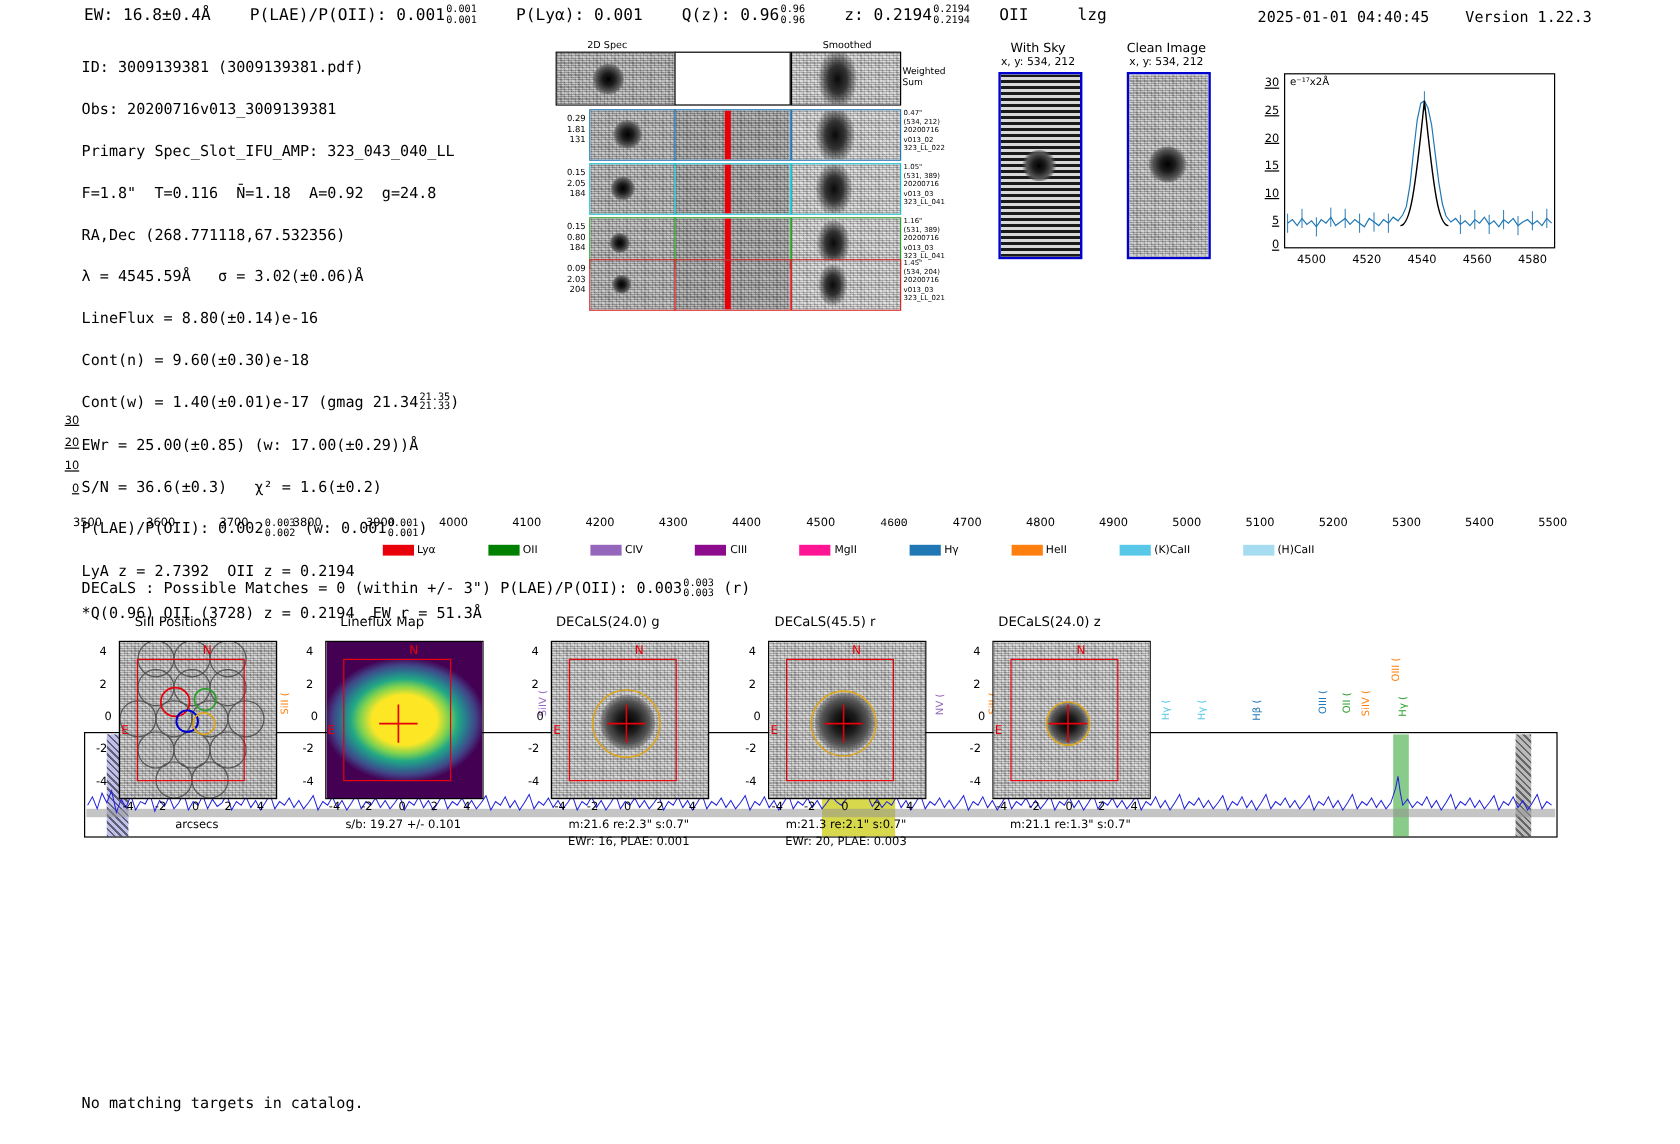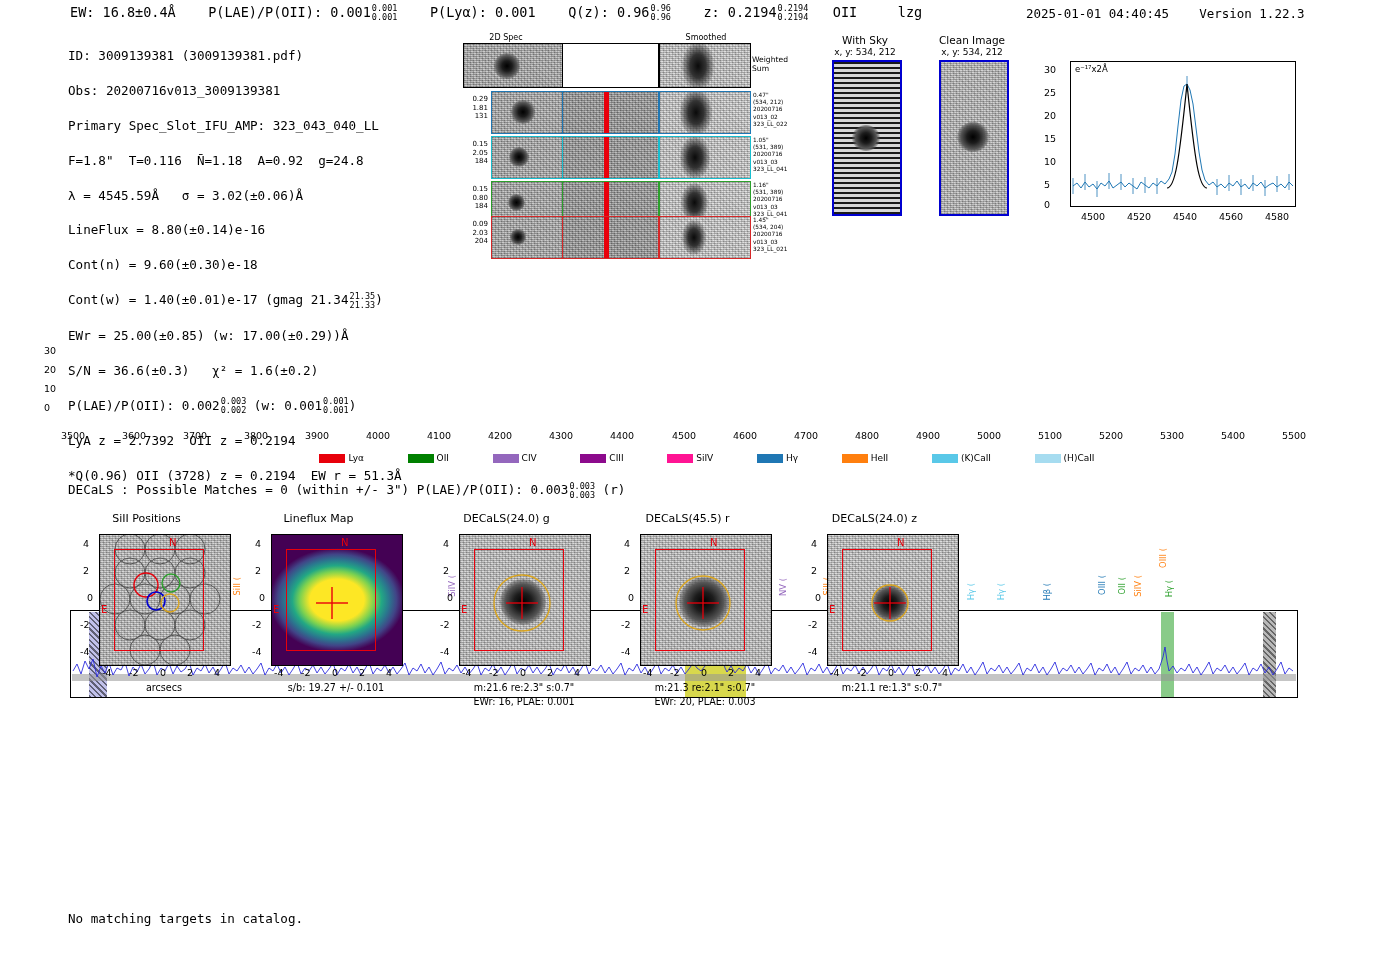--- a/index.html
+++ b/index.html
@@ -20,21 +20,21 @@
   .sans { font-family: "DejaVu Sans", sans-serif; }
 
   
   #header-line {
     left: 70px; top: 4px;
     font-size: 13.5px;
     white-space: nowrap;
     letter-spacing: 0px;
   }
   #version-line {
-    left: 1026px; top: 6px;
+    left: 1048px; top: 6px;
     font-size: 12.5px;
     white-space: nowrap;
   }
   .frac {
     display: inline-block;
     vertical-align: middle;
     font-size: 8.5px;
     line-height: 1.05;
     text-align: left;
     margin-left: 1px;
@@ -89,21 +89,22 @@
   .tick-label {
     position: absolute;
     font-size: 9.5px;
     font-family: "DejaVu Sans", sans-serif;
     transform: translateX(-50%);
   }
   .ytick-label {
     position: absolute;
     font-size: 9.5px;
     font-family: "DejaVu Sans", sans-serif;
-    text-align: left;
+    text-align: right;
+    text-decoration: underline;
   }
   .linelabel {
     position: absolute;
     font-size: 8.4px;
     font-family: "DejaVu Sans", sans-serif;
     writing-mode: vertical-rl;
     transform: rotate(180deg);
     white-space: nowrap;
     transform-origin: center;
   }
@@ -180,20 +181,21 @@
   <span>2025-01-01 04:40:45</span>
   <span>&nbsp;&nbsp;</span>
   <span>Version 1.22.3</span>
 </div>
 
 <div class="abs mono" id="info-block">
 <div>ID: 3009139381 (3009139381.pdf)</div>
 <div>Obs: 20200716v013_3009139381</div>
 <div>Primary Spec_Slot_IFU_AMP: 323_043_040_LL</div>
 <div>F=1.8"  T=0.116  N̄=1.18  A=0.92  g=24.8</div>
+<div>RA,Dec (268.771118,67.532356)</div>
 <div>λ = 4545.59Å   σ = 3.02(±0.06)Å</div>
 <div>LineFlux = 8.80(±0.14)e-16</div>
 <div>Cont(n) = 9.60(±0.30)e-18</div>
 <div><span>Cont(w) = 1.40(±0.01)e-17 (gmag 21.34</span><span class="frac"><span>21.35</span><br><span>21.33</span></span><span>)</span></div>
 <div>EWr = 25.00(±0.85) (w: 17.00(±0.29))Å</div>
 <div>S/N = 36.6(±0.3)   χ² = 1.6(±0.2)</div>
 <div><span>P(LAE)/P(OII): 0.002</span><span class="frac"><span>0.003</span><br><span>0.002</span></span><span>&nbsp;</span><span>(w: 0.001</span><span class="frac"><span>0.001</span><br><span>0.001</span></span><span>)</span></div>
 <div>LyA z = 2.7392  OII z = 0.2194</div>
 <div>*Q(0.96) OII (3728) z = 0.2194  EW r = 51.3Å</div>
 </div>
@@ -436,37 +438,37 @@
   <div class="tick-label" style="left:134px; top:160px;">3600</div>
   <div class="tick-label" style="left:195px; top:160px;">3700</div>
   <div class="tick-label" style="left:256px; top:160px;">3800</div>
   <div class="tick-label" style="left:317px; top:160px;">3900</div>
   <div class="tick-label" style="left:378px; top:160px;">4000</div>
   <div class="tick-label" style="left:439px; top:160px;">4100</div>
   <div class="tick-label" style="left:500px; top:160px;">4200</div>
   <div class="tick-label" style="left:561px; top:160px;">4300</div>
   <div class="tick-label" style="left:622px; top:160px;">4400</div>
   <div class="tick-label" style="left:684px; top:160px;">4500</div>
-  <div class="tick-label" style="left:745px; top:160px;">4600</div>
+  <div class="tick-label" style="left:745px; top:160px;font-family:Liberation Mono, monospace;">4600</div>
   <div class="tick-label" style="left:806px; top:160px;">4700</div>
   <div class="tick-label" style="left:867px; top:160px;">4800</div>
   <div class="tick-label" style="left:928px; top:160px;">4900</div>
   <div class="tick-label" style="left:989px; top:160px;">5000</div>
   <div class="tick-label" style="left:1050px; top:160px;">5100</div>
   <div class="tick-label" style="left:1111px; top:160px;">5200</div>
   <div class="tick-label" style="left:1172px; top:160px;">5300</div>
   <div class="tick-label" style="left:1233px; top:160px;">5400</div>
   <div class="tick-label" style="left:1294px; top:160px;">5500</div>
 
   <div class="abs" style="left:0px; top:176px; width:1400px; text-align:center;">
     <span class="legend-item"><span class="legend-sw" style="background:#e8000b;"></span><span class="lbl">Lyα</span></span>
     <span class="legend-item"><span class="legend-sw" style="background:#008000;"></span><span class="lbl">OII</span></span>
     <span class="legend-item"><span class="legend-sw" style="background:#9467bd;"></span><span class="lbl">CIV</span></span>
     <span class="legend-item"><span class="legend-sw" style="background:#8c0a8c;"></span><span class="lbl">CIII</span></span>
-    <span class="legend-item"><span class="legend-sw" style="background:#ff1493;"></span><span class="lbl">SiIV</span></span>
+    <span class="legend-item"><span class="legend-sw" style="background:#ff1493;"></span><span class="lbl">MgII</span></span>
     <span class="legend-item"><span class="legend-sw" style="background:#1f77b4;"></span><span class="lbl">Hγ</span></span>
     <span class="legend-item"><span class="legend-sw" style="background:#ff7f0e;"></span><span class="lbl">HeII</span></span>
     <span class="legend-item"><span class="legend-sw" style="background:#59c8e8;"></span><span class="lbl">(K)CaII</span></span>
     <span class="legend-item"><span class="legend-sw" style="background:#a6dcf0;"></span><span class="lbl">(H)CaII</span></span>
   </div>
 </div>
 
 <div class="abs mono" id="decals-line">
   <span>DECaLS : Possible Matches = 0 (within +/- 3")  P(LAE)/P(OII): 0.003</span><span class="frac"><span>0.003</span><br><span>0.003</span></span><span>&nbsp;</span><span>(r)</span>
 </div>

